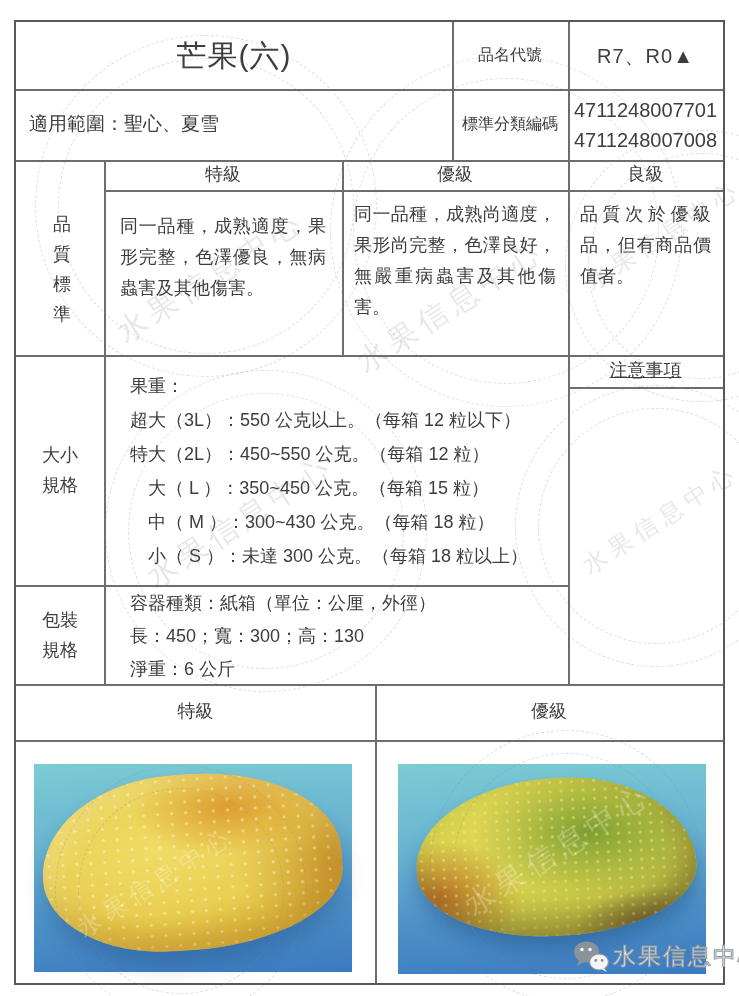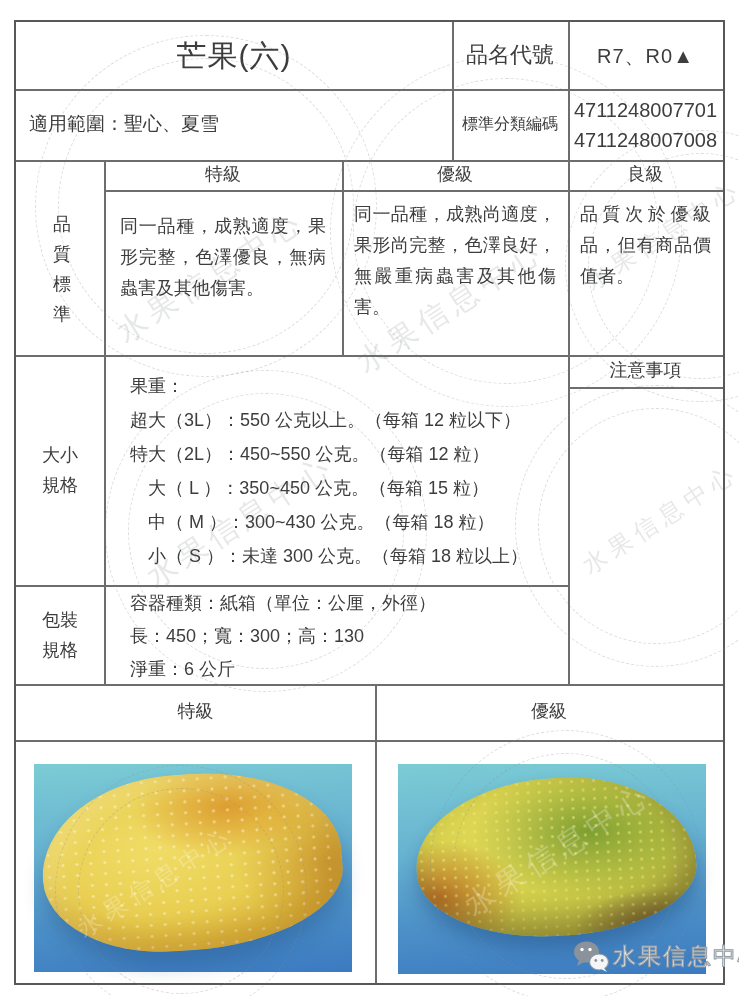--- a/index.html
+++ b/index.html
@@ -84,21 +84,21 @@
     <div class="hl" style="left:0;top:662px;width:707px;"></div>
     <div class="hl" style="left:0;top:718px;width:707px;"></div>
 
     <div class="vl" style="left:88px;top:138px;height:524px;"></div>
     <div class="vl" style="left:326px;top:138px;height:195px;"></div>
     <div class="vl" style="left:359px;top:662px;height:299px;"></div>
     <div class="vl" style="left:436px;top:0;height:138px;"></div>
     <div class="vl" style="left:552px;top:0;height:662px;"></div>
 
     <div class="cell title" style="left:0;top:0;width:436px;height:67px;">芒果(六)</div>
-    <div class="cell" style="left:436px;top:0;width:116px;height:67px;font-size:22px;">品名代號</div>
+    <div class="cell" style="left:436px;top:0;width:116px;height:67px;font-size:16px;">品名代號</div>
     <div class="cell codeval" style="left:552px;top:0;width:155px;height:67px;">R7、R0▲</div>
 
     <div class="cell left" style="left:0;top:67px;width:436px;height:71px;padding-left:13px;font-size:19px;">適用範圍：聖心、夏雪</div>
     <div class="cell" style="left:436px;top:67px;width:116px;height:71px;font-size:16px;">標準分類編碼</div>
     <div class="cell codes" style="left:552px;top:67px;width:155px;height:71px;">
       <div>4711248007701</div>
       <div>4711248007008</div>
     </div>
 
     <div class="cell rowlabel" style="left:0;top:149px;width:68px;height:195px;padding-left:37px;">
@@ -118,21 +118,21 @@
       <span>規格</span>
     </div>
     <div class="listblock sz" style="left:88px;top:333px;width:464px;height:230px;padding:14px 0 0 26px;">
       <div>果重：</div>
       <div>超大（3L）：550 公克以上。（每箱 12 粒以下）</div>
       <div>特大（2L）：450~550 公克。（每箱 12 粒）</div>
       <div>　大（ L ）：350~450 公克。（每箱 15 粒）</div>
       <div>　中（ M ）：300~430 公克。（每箱 18 粒）</div>
       <div>　小（ S ）：未達 300 公克。（每箱 18 粒以上）</div>
     </div>
-    <div class="cell" style="left:552px;top:333px;width:155px;height:32px;">注意事項</div>
+    <div class="cell" style="left:552px;top:333px;width:155px;height:32px;text-decoration:underline;">注意事項</div>
 
     <div class="cell rowlabel" style="left:0;top:563px;width:88px;height:99px;">
       <span>包裝</span>
       <span>規格</span>
     </div>
     <div class="listblock pk" style="left:88px;top:563px;width:464px;height:74px;padding:2px 0 0 26px;">
       <div>容器種類：紙箱（單位：公厘，外徑）</div>
       <div>長：450；寬：300；高：130</div>
       <div>淨重：6 公斤</div>
     </div>

